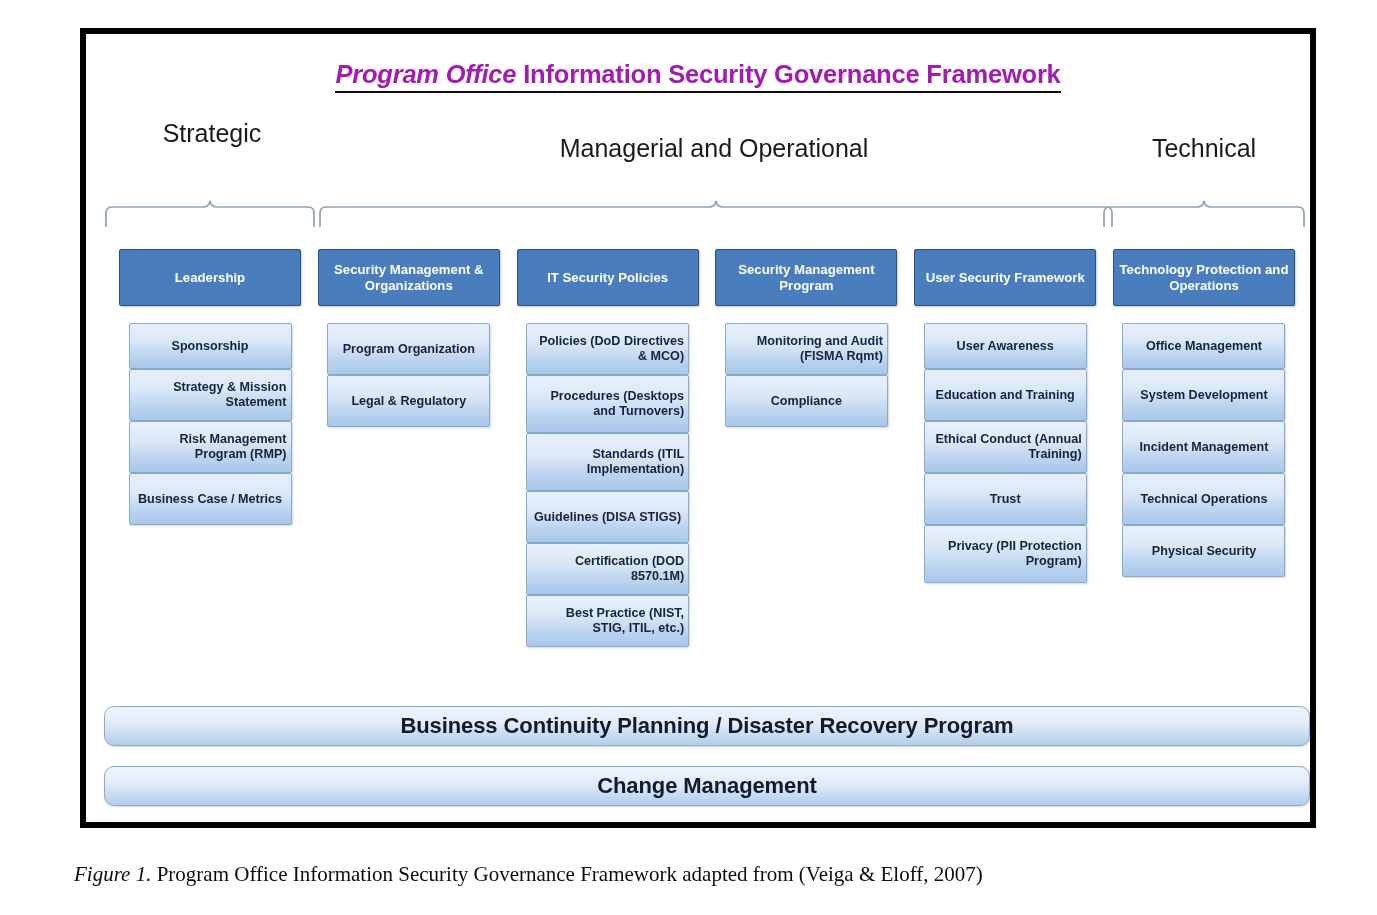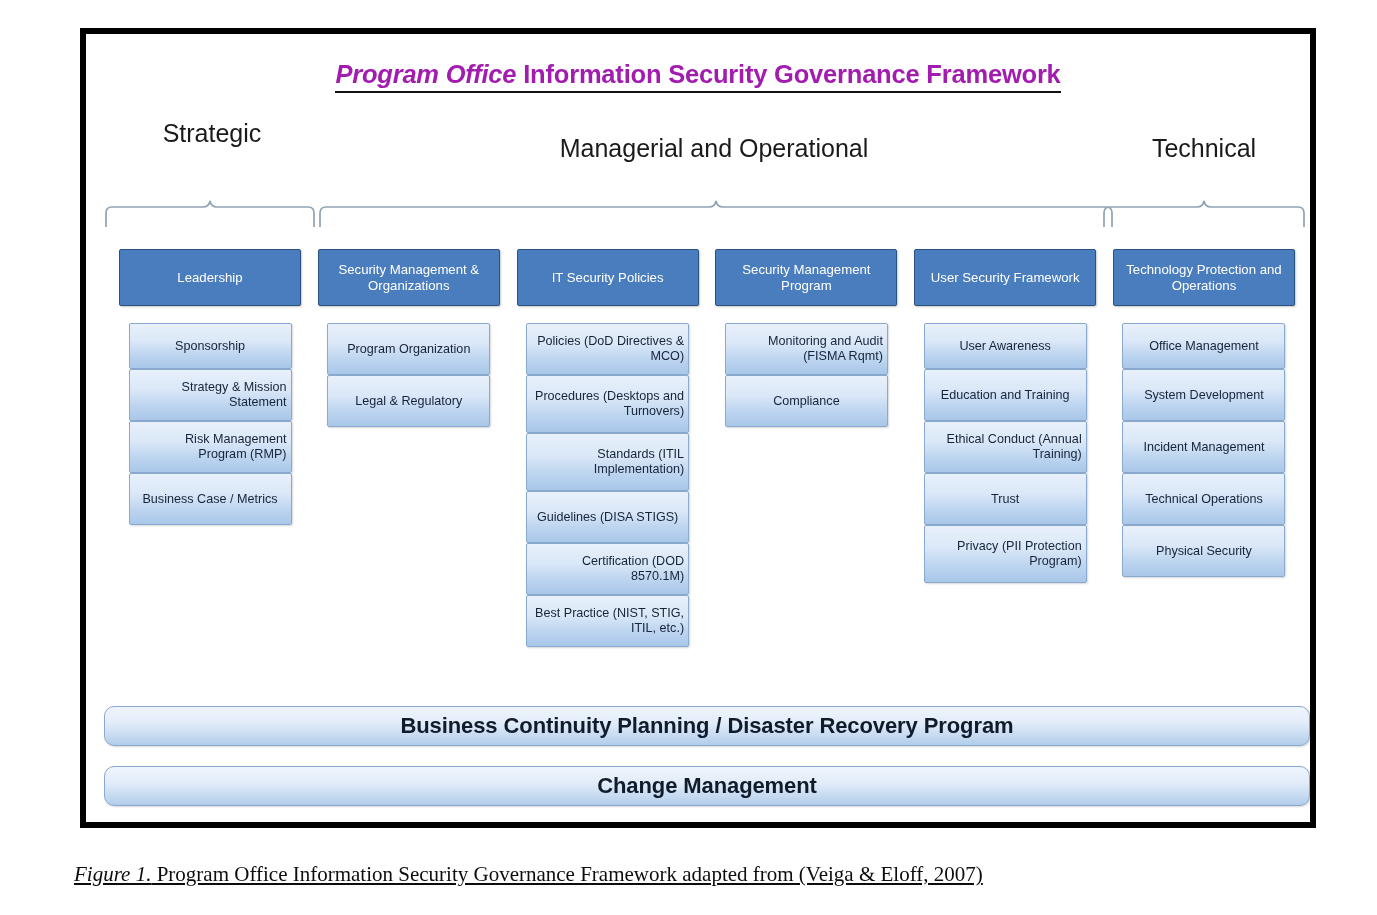--- a/index.html
+++ b/index.html
@@ -68,20 +68,21 @@
   .brace svg { display: block; }
 
   
   .cols {
     position: absolute;
     left: 33px;
     top: 215px;
     width: 1176px;
     display: flex;
     justify-content: space-between;
+    font-weight: bold;
   }
   .col {
     width: 182px;
     display: flex;
     flex-direction: column;
     align-items: center;
   }
 
   .head-box {
     width: 182px;
@@ -149,21 +150,20 @@
   
   .caption {
     position: absolute;
     left: 74px;
     top: 862px;
     width: 1240px;
     font-family: "Liberation Serif", serif;
     font-size: 21px;
     color: #0d0d0d;
     white-space: nowrap;
-    text-decoration: underline;
   }
   .caption .ital { font-style: italic; }
 </style>
 </head>
 <body>
 
 <div class="page">
 
   <div class="frame">
 

